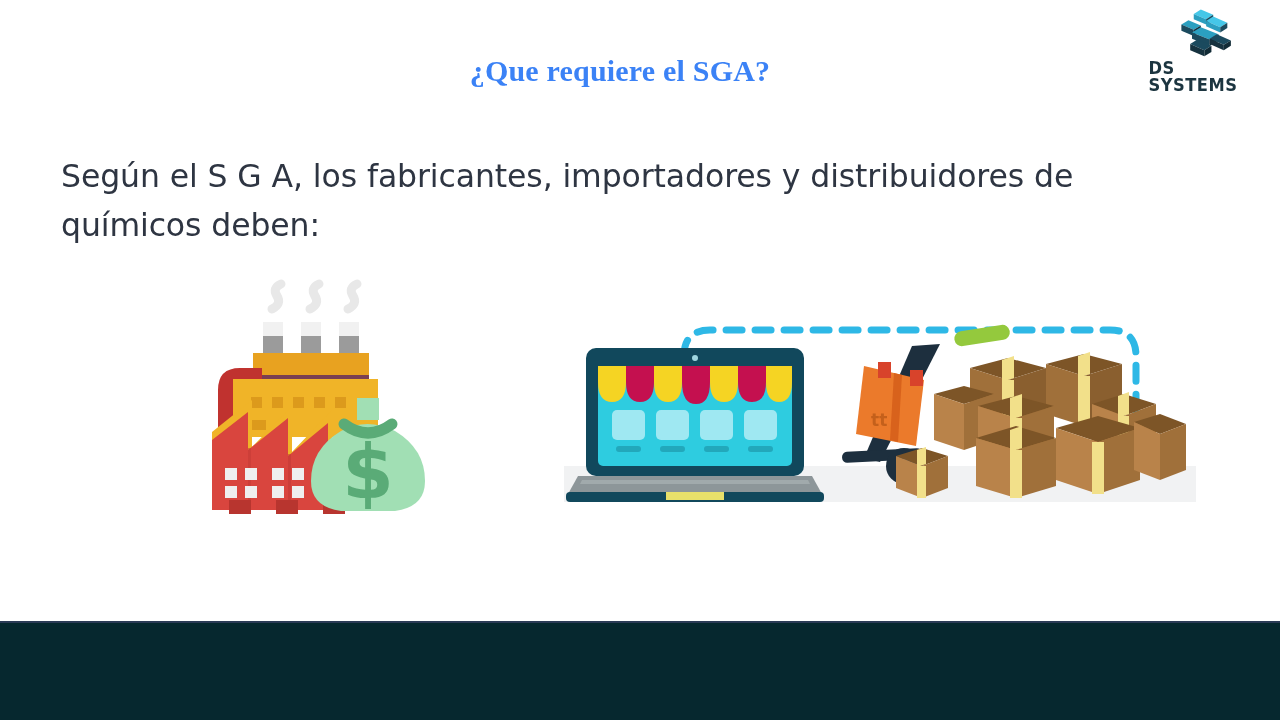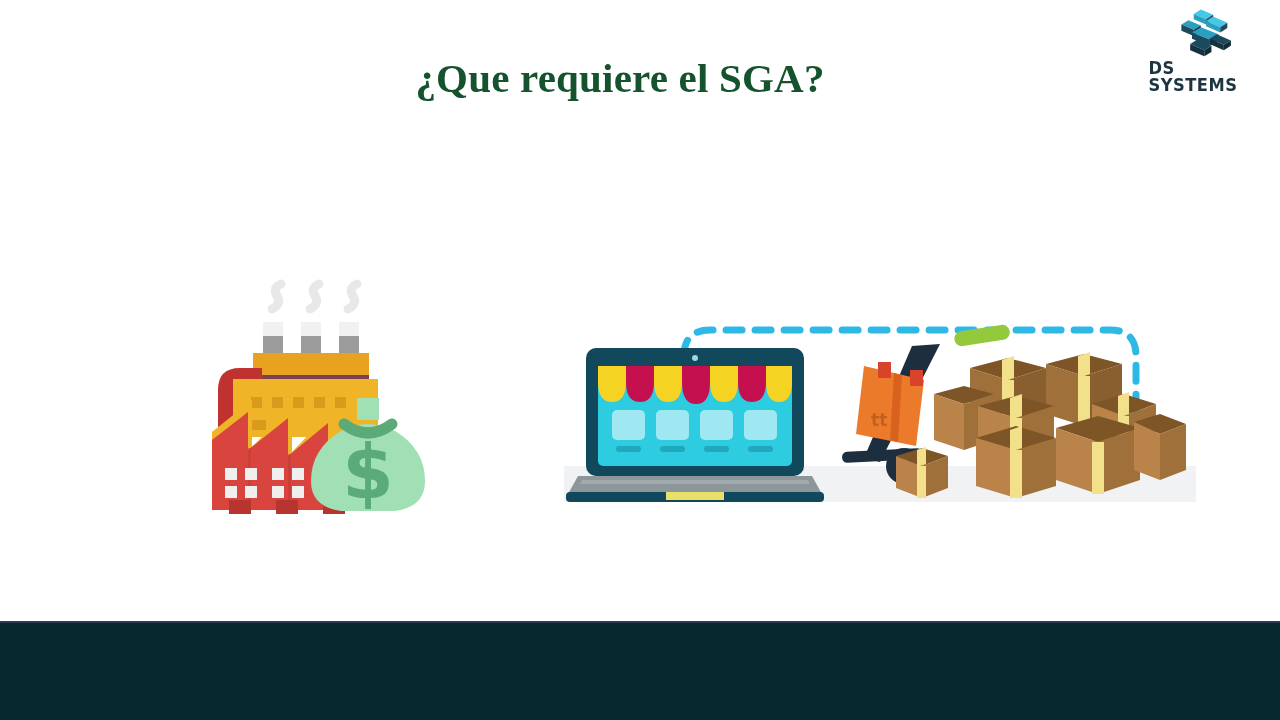--- a/index.html
+++ b/index.html
@@ -52,22 +52,22 @@
 
   
   .title {
     position: absolute;
     top: 54px;
     left: 0;
     width: 1240px;
     text-align: center;
     font-family: "Liberation Serif", serif;
     font-weight: bold;
-    font-size: 41px;
-    color: #14532d;
+    font-size: 30px;
+    color: #3b82f6;
     letter-spacing: 0.2px;
   }
 
   
   .body-text {
     position: absolute;
     top: 152px;
     left: 61px;
     width: 1120px;
     font-family: "DejaVu Sans", sans-serif;
@@ -137,20 +137,21 @@
         <polygon points="26,38 42,45 34,50 18,43" fill="#1b4a5e"></polygon>
         <polygon points="18,43 34,50 34,57 18,50" fill="#16323f"></polygon>
         <polygon points="34,50 42,45 42,52 34,57" fill="#112b36"></polygon>
       </g>
     </svg>
     <div class="logo-text">DS SYSTEMS</div>
   </div>
 
   <div class="title">¿Que requiere el SGA?</div>
 
+  <div class="body-text">Según el S G A, los fabricantes, importadores y distribuidores de químicos deben:</div>
 
   <div class="art-factory">
     <svg viewBox="0 0 248 248">
 
       <g fill="none" stroke="#e8e8e8" stroke-width="9" stroke-linecap="round">
         <path d="M76 37 q10 -5 5 -13 q-5 -8 4 -12"></path>
         <path d="M114 37 q10 -5 5 -13 q-5 -8 4 -12"></path>
         <path d="M152 37 q10 -5 5 -13 q-5 -8 4 -12"></path>
       </g>
 

